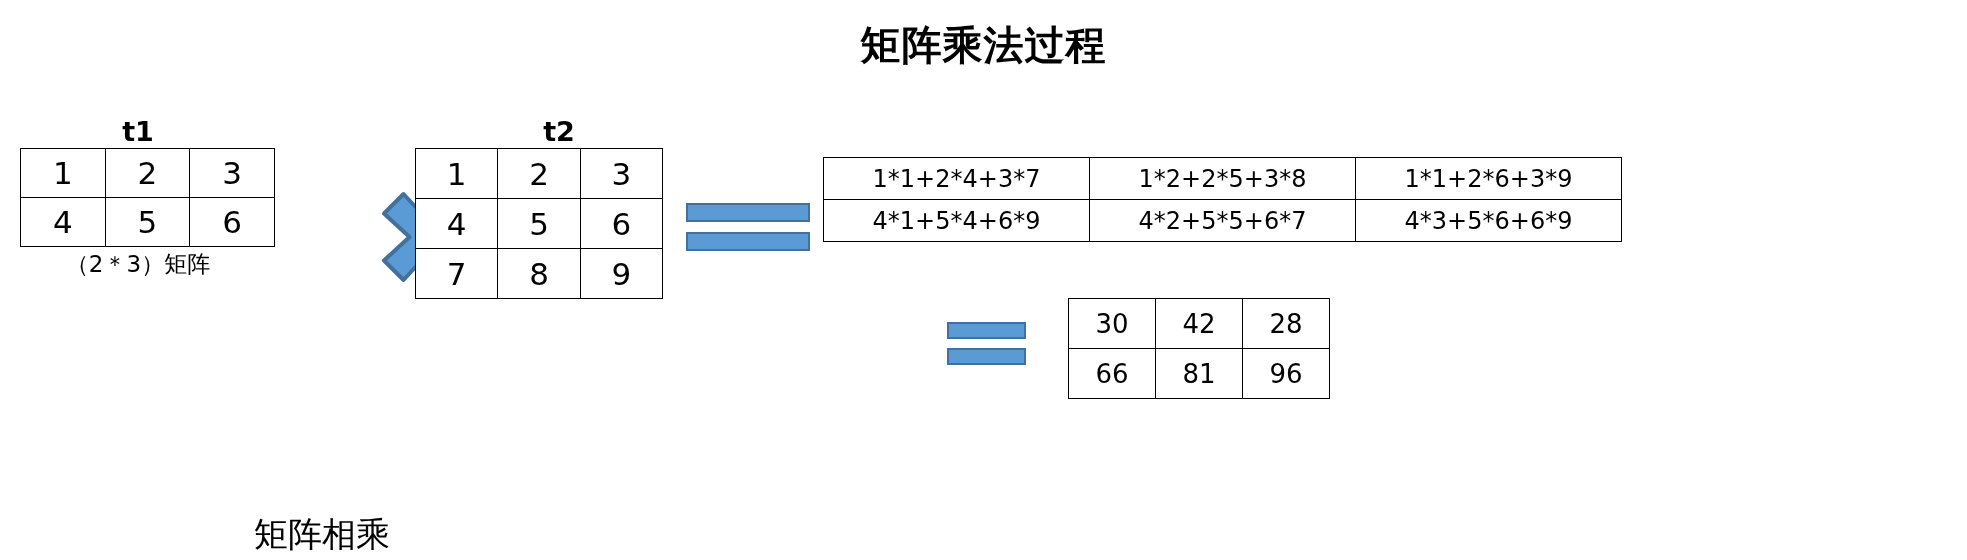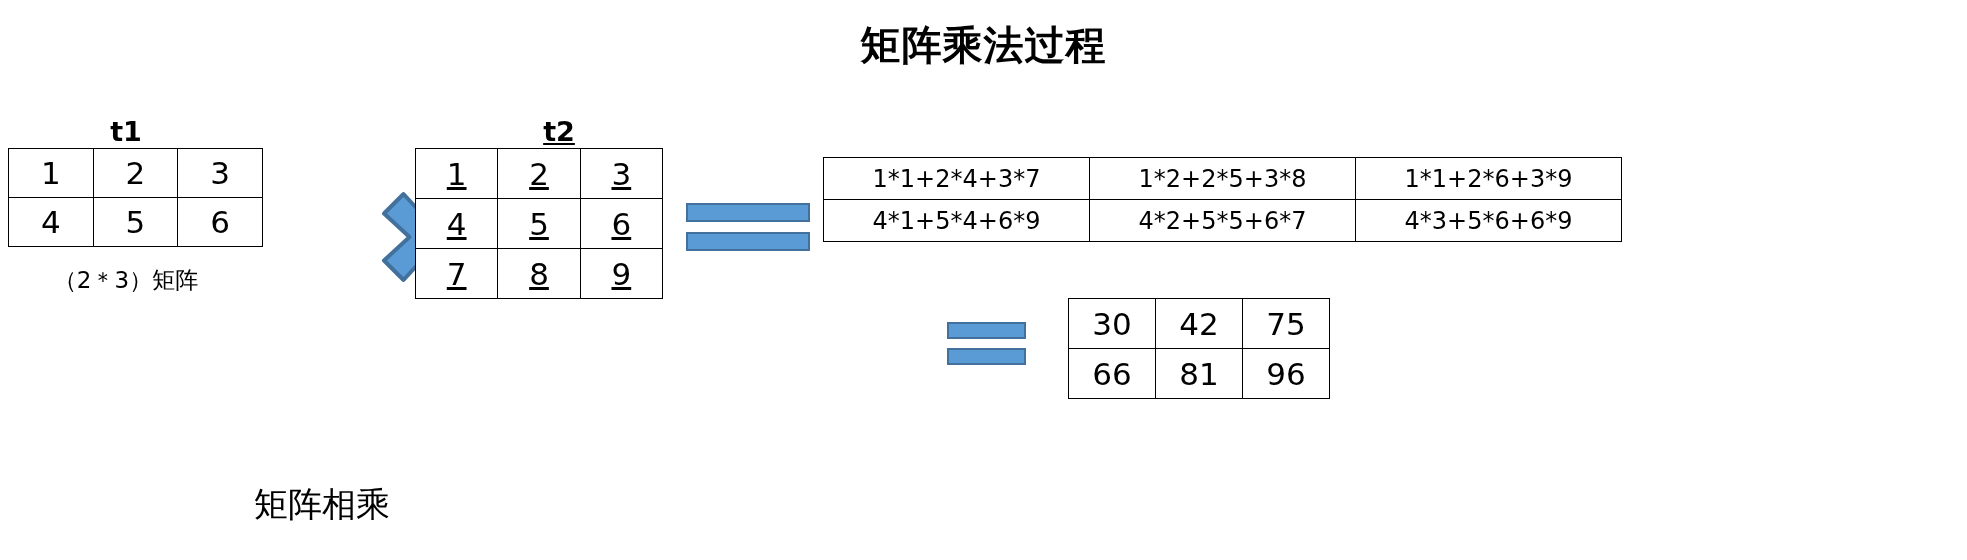--- a/index.html
+++ b/index.html
@@ -51,28 +51,28 @@
     color: #000000;
     font-family: "DejaVu Sans", "Liberation Sans", sans-serif;
     margin-bottom: 2px;
     line-height: 1.05;
   }
   .matrix-caption {
     text-align: center;
     font-size: 23px;
     color: #000000;
     font-family: "DejaVu Sans", "Liberation Sans", sans-serif;
-    margin-top: 18px;
+    margin-top: 2px;
     white-space: nowrap;
   }
 
   
   #t1-block {
     position: absolute;
-    left: 8px;
+    left: 20px;
     top: 118px;
     width: 236px;
   }
   #t1-table { width: 255px; }
   #t1-table td {
     width: 85px;
     height: 46px;
     font-size: 31px;
   }
 
@@ -84,21 +84,20 @@
     width: 108px;
     height: 108px;
   }
 
   
   #t2-block {
     position: absolute;
     left: 415px;
     top: 118px;
     width: 288px;
-    text-decoration: underline;
   }
   #t2-table { width: 248px; }
   #t2-table td {
     width: 82.6px;
     height: 47px;
     font-size: 31px;
   }
 
   
   .equals-symbol {
@@ -133,28 +132,28 @@
 
   
   #result-block {
     position: absolute;
     left: 1068px;
     top: 298px;
   }
   #result-table td {
     width: 84px;
     height: 47px;
-    font-size: 31px;
+    font-size: 26px;
   }
 
   
   #bottom-caption {
     position: absolute;
     left: 254px;
-    top: 482px;
+    top: 512px;
     font-size: 34px;
     color: #000000;
     font-family: "DejaVu Sans", "Liberation Sans", sans-serif;
     white-space: nowrap;
   }
 </style>
 </head>
 <body>
 
 <div id="page-title">矩阵乘法过程</div>
@@ -233,21 +232,21 @@
   <div class="equals-bar"></div>
   <div class="equals-bar"></div>
 </div>
 
 <div id="result-block">
   <table class="matrix" id="result-table">
     <tbody>
         <tr>
       <td>30</td>
       <td>42</td>
-      <td>75</td>
+      <td>28</td>
     </tr>
     <tr>
       <td>66</td>
       <td>81</td>
       <td>96</td>
     </tr>
   </tbody>
     </table>
 </div>
 

